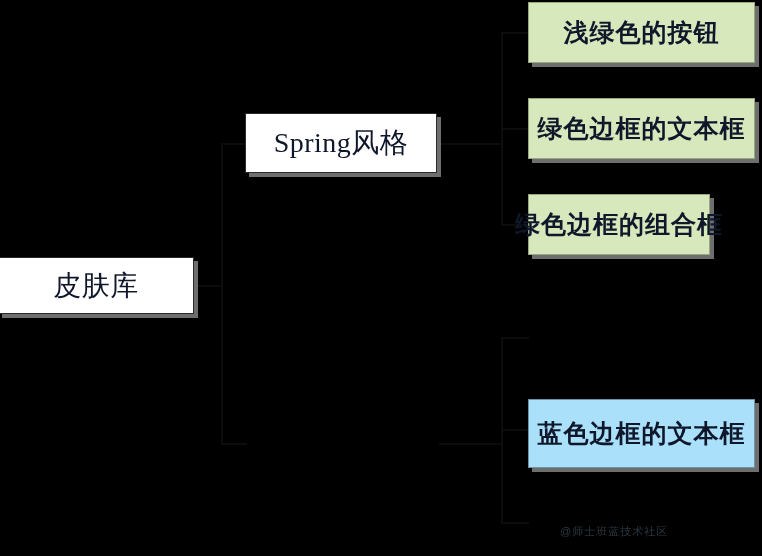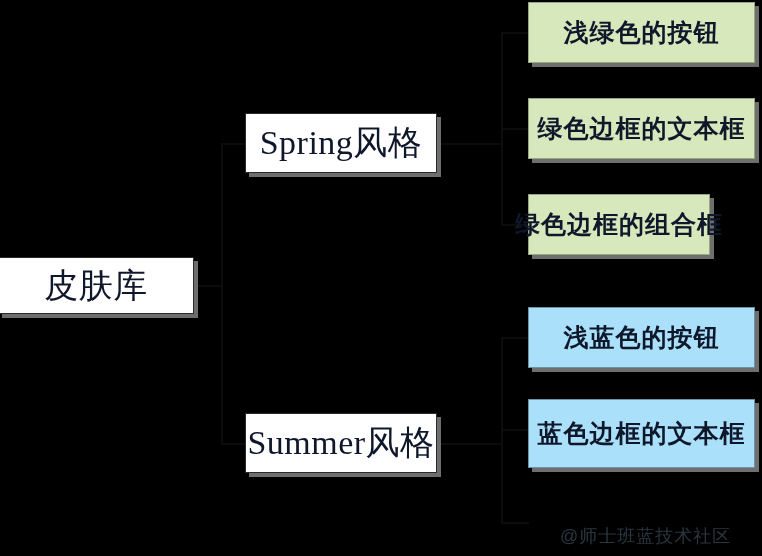--- a/index.html
+++ b/index.html
@@ -42,21 +42,21 @@
     color: #0f172a;
   }
 
   
   .node.plain {
     background: #ffffff;
     border: 1px solid #2b2b2b;
   }
   .node.plain .node-label {
     font-family: "Liberation Serif", "DejaVu Serif", serif;
-    font-size: 34px;
+    font-size: 28px;
     letter-spacing: 0.5px;
   }
 
   
   .node.leaf .node-label {
     font-family: "Liberation Serif", "DejaVu Serif", serif;
     font-size: 25px;
     font-weight: 700;
     letter-spacing: 1px;
   }
@@ -68,21 +68,21 @@
     background: #aae0fa;
     border: 1px solid #6d93a8;
   }
 
   
   .watermark {
     position: absolute;
     left: 560px;
     top: 524px;
     font-family: "Liberation Sans", "DejaVu Sans", sans-serif;
-    font-size: 18px;
+    font-size: 11px;
     color: rgba(90, 120, 140, 0.45);
     letter-spacing: 1px;
     pointer-events: none;
     white-space: nowrap;
   }
 </style>
 </head>
 <body>
 
 <div id="canvas">
@@ -105,39 +105,33 @@
   <div class="conn conn-h" style="left:501px; top:522px; width:28px;"></div>
 
   <div class="node plain" style="left:-2px; top:257px; width:196px; height:57px;">
     <span class="node-label">皮肤库</span>
   </div>
 
   <div class="node plain" style="left:245px; top:113px; width:192px; height:60px;">
     <span class="node-label">Spring风格</span>
   </div>
 
-  <div class="node plain" style="left:245px; top:413px; width:192px; height:60px;">
-    <span class="node-label">Summer风格</span>
-  </div>
 
   <div class="node leaf green" style="left:528px; top:2px; width:227px; height:61px;">
     <span class="node-label">浅绿色的按钮</span>
   </div>
 
   <div class="node leaf green" style="left:528px; top:98px; width:227px; height:61px;text-align:right;">
     <span class="node-label">绿色边框的文本框</span>
   </div>
 
   <div class="node leaf green" style="left:528px; top:194px; width:182px; height:61px;">
     <span class="node-label">绿色边框的组合框</span>
   </div>
 
-  <div class="node leaf blue" style="left:528px; top:307px; width:227px; height:61px;">
-    <span class="node-label">浅蓝色的按钮</span>
-  </div>
 
   <div class="node leaf blue" style="left:528px; top:399px; width:227px; height:69px;">
     <span class="node-label">蓝色边框的文本框</span>
   </div>
 
 
   <div class="watermark">@师士班蓝技术社区</div>
 
 </div>
 

